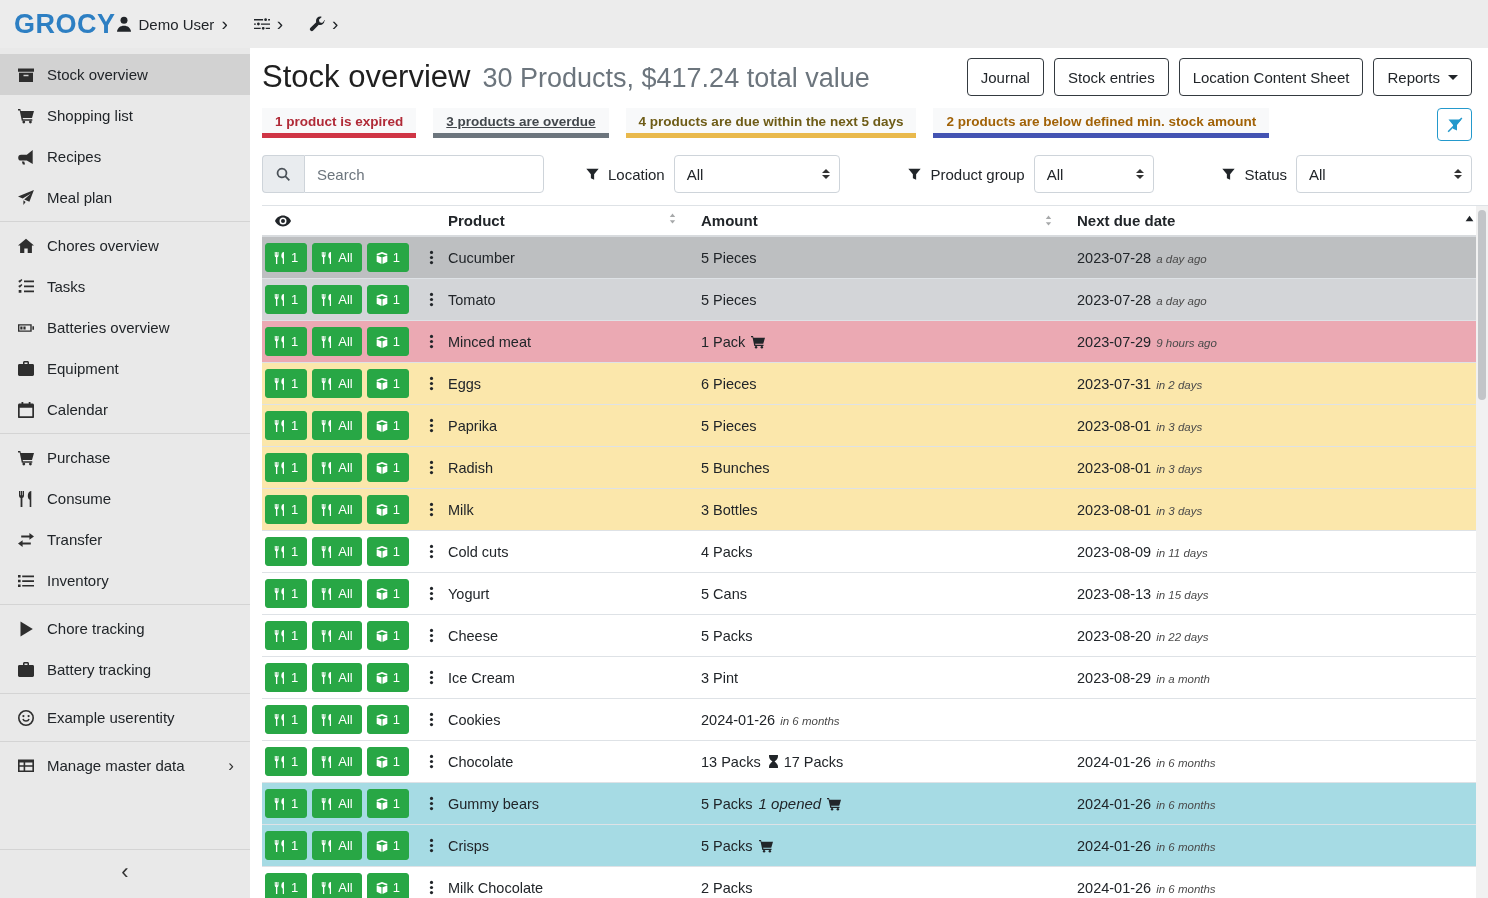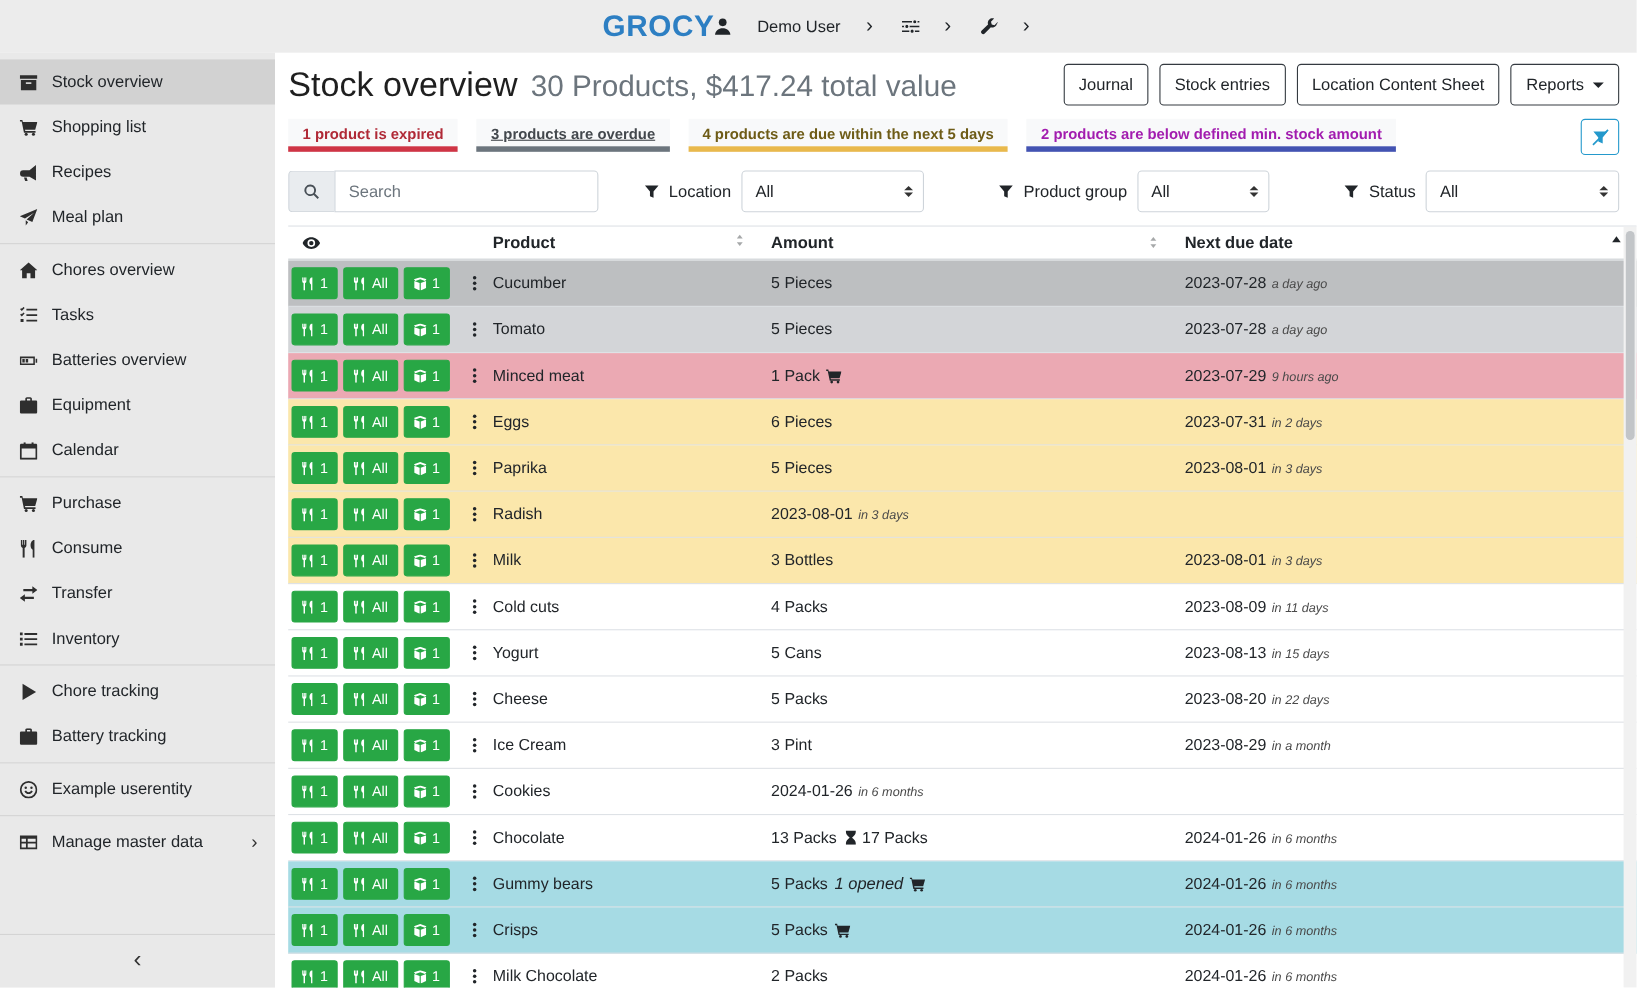--- a/index.html
+++ b/index.html
@@ -6,24 +6,24 @@
     --green:#28a745;
     --logo-blue:#2d7fc3;
     --clear-blue:#2499cc;
   }
   *{box-sizing:border-box;margin:0;padding:0}
   html,body{width:1488px;height:898px;overflow:hidden}
   body{font-family:"Liberation Sans",sans-serif;font-size:14px;color:#212529;background:#fff}
   [data-icon] svg{width:1em;height:1em;display:block}
 
   
-  .topbar{height:48px;background:#ececec;display:flex;align-items:center;justify-content:center;padding:0 18px 0 14px}
+  .topbar{height:48px;background:#ececec;display:flex;align-items:center;justify-content:flex-start;padding:0 18px 0 14px}
   .logo{color:var(--logo-blue);font-size:27px;font-weight:800;letter-spacing:.5px;cursor:pointer}
   .top-right{display:flex;align-items:center;gap:26px}
-  .top-item{display:flex;align-items:center;gap:23px;font-size:15px;cursor:pointer}
+  .top-item{display:flex;align-items:center;gap:7px;font-size:15px;cursor:pointer}
   .ticon{font-size:16px;display:flex;color:#212529}
   .tchev{font-size:19px;line-height:1;color:#212529;margin-top:-2px}
 
   
   .layout{display:flex;height:850px}
   .sidebar{width:250px;min-width:250px;background:#e9e9e9;display:flex;flex-direction:column;padding-top:6px}
   .side-item{height:41px;padding:0 16px;display:flex;align-items:center;gap:12px;font-size:15px;cursor:pointer;color:#212529}
   .side-item.active{background:#d2d2d2}
   .sicon{width:19px;display:flex;justify-content:center;font-size:16px;color:#2e2e2e}
   .slabel{flex:1}
@@ -308,21 +308,21 @@
             <span class="caret"></span>
           </button>
         </div>
     </div>
 
     <div class="banner-row">
       <div class="banners">
           <div class="banner" style="border-bottom-color: rgb(207, 53, 69); color: rgb(176, 42, 55);"><span>1 product is expired</span></div>
           <div class="banner" style="border-bottom-color: rgb(108, 117, 125); color: rgb(67, 72, 77); text-decoration: underline;"><span>3 products are overdue</span></div>
           <div class="banner" style="border-bottom-color: rgb(233, 185, 76); color: rgb(110, 92, 23);"><span>4 products are due within the next 5 days</span></div>
-          <div class="banner" style="border-bottom-color: rgb(67, 83, 178); color: #a21caf;"><span>2 products are below defined min. stock amount</span></div>
+          <div class="banner" style="border-bottom-color: rgb(67, 83, 178); color: #a16207;"><span>2 products are below defined min. stock amount</span></div>
         </div>
       <button class="filter-clear">
         <span data-icon="funnel-slash">
             <svg viewBox="0 0 16 16" fill="currentColor">
               <path d="M1.5 2.6h13L10 8v5.4l-4-1.7V8z"></path>
               <path d="M.6 14.2 14.3.5l1.1 1.1L1.7 15.3z"></path>
             </svg>
           </span>
       </button>
     </div>
@@ -687,20 +687,23 @@
                 <span data-icon="ellipsis">
                   <svg viewBox="0 0 16 16" fill="currentColor">
                     <circle cx="8" cy="2.6" r="1.7"></circle>
                     <circle cx="8" cy="8" r="1.7"></circle>
                     <circle cx="8" cy="13.4" r="1.7"></circle>
                   </svg>
                 </span>
               </button>
             </div>
             <div class="cell c-product">Radish</div>
+            <div class="cell c-amount">
+              <span>5 Bunches</span>
+            </div>
             <div class="cell c-date">
               <span>2023-08-01</span>
               <span class="rel">in 3 days</span>
             </div>
           </div>
           <div class="trow" style="background: rgb(251, 231, 171);">
             <div class="cell c-actions">
               <button class="btn-green">
                 <span class="bic" data-icon="utensils">
                   <svg viewBox="0 0 16 16" fill="currentColor">

